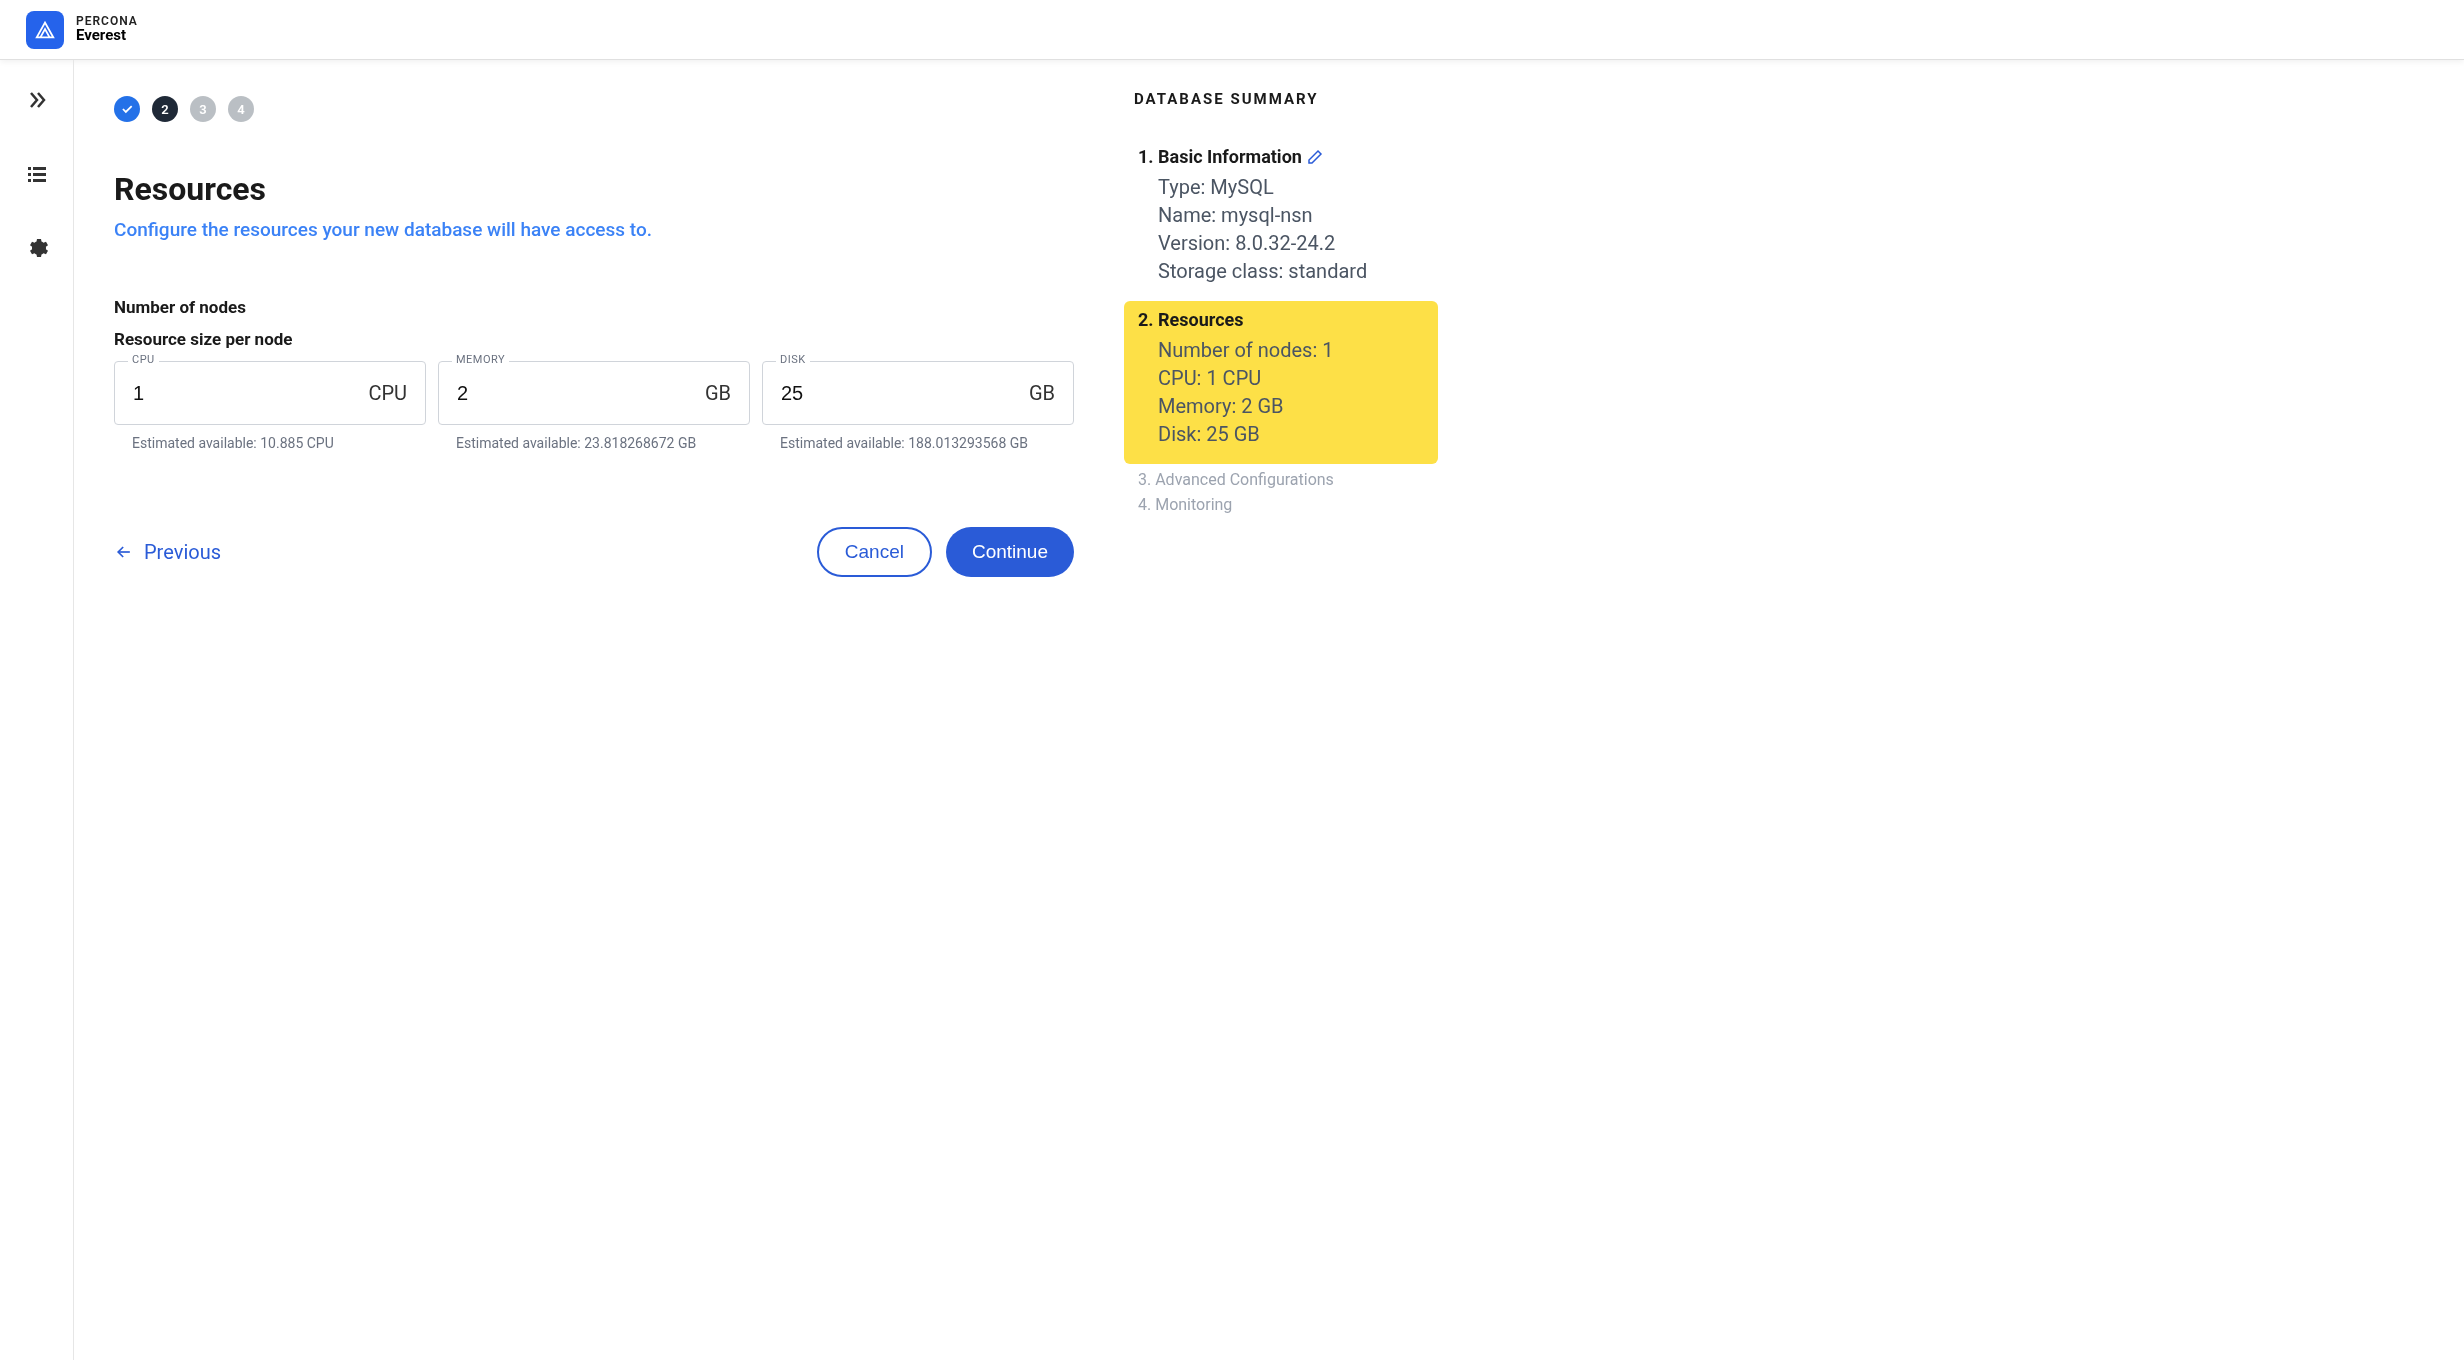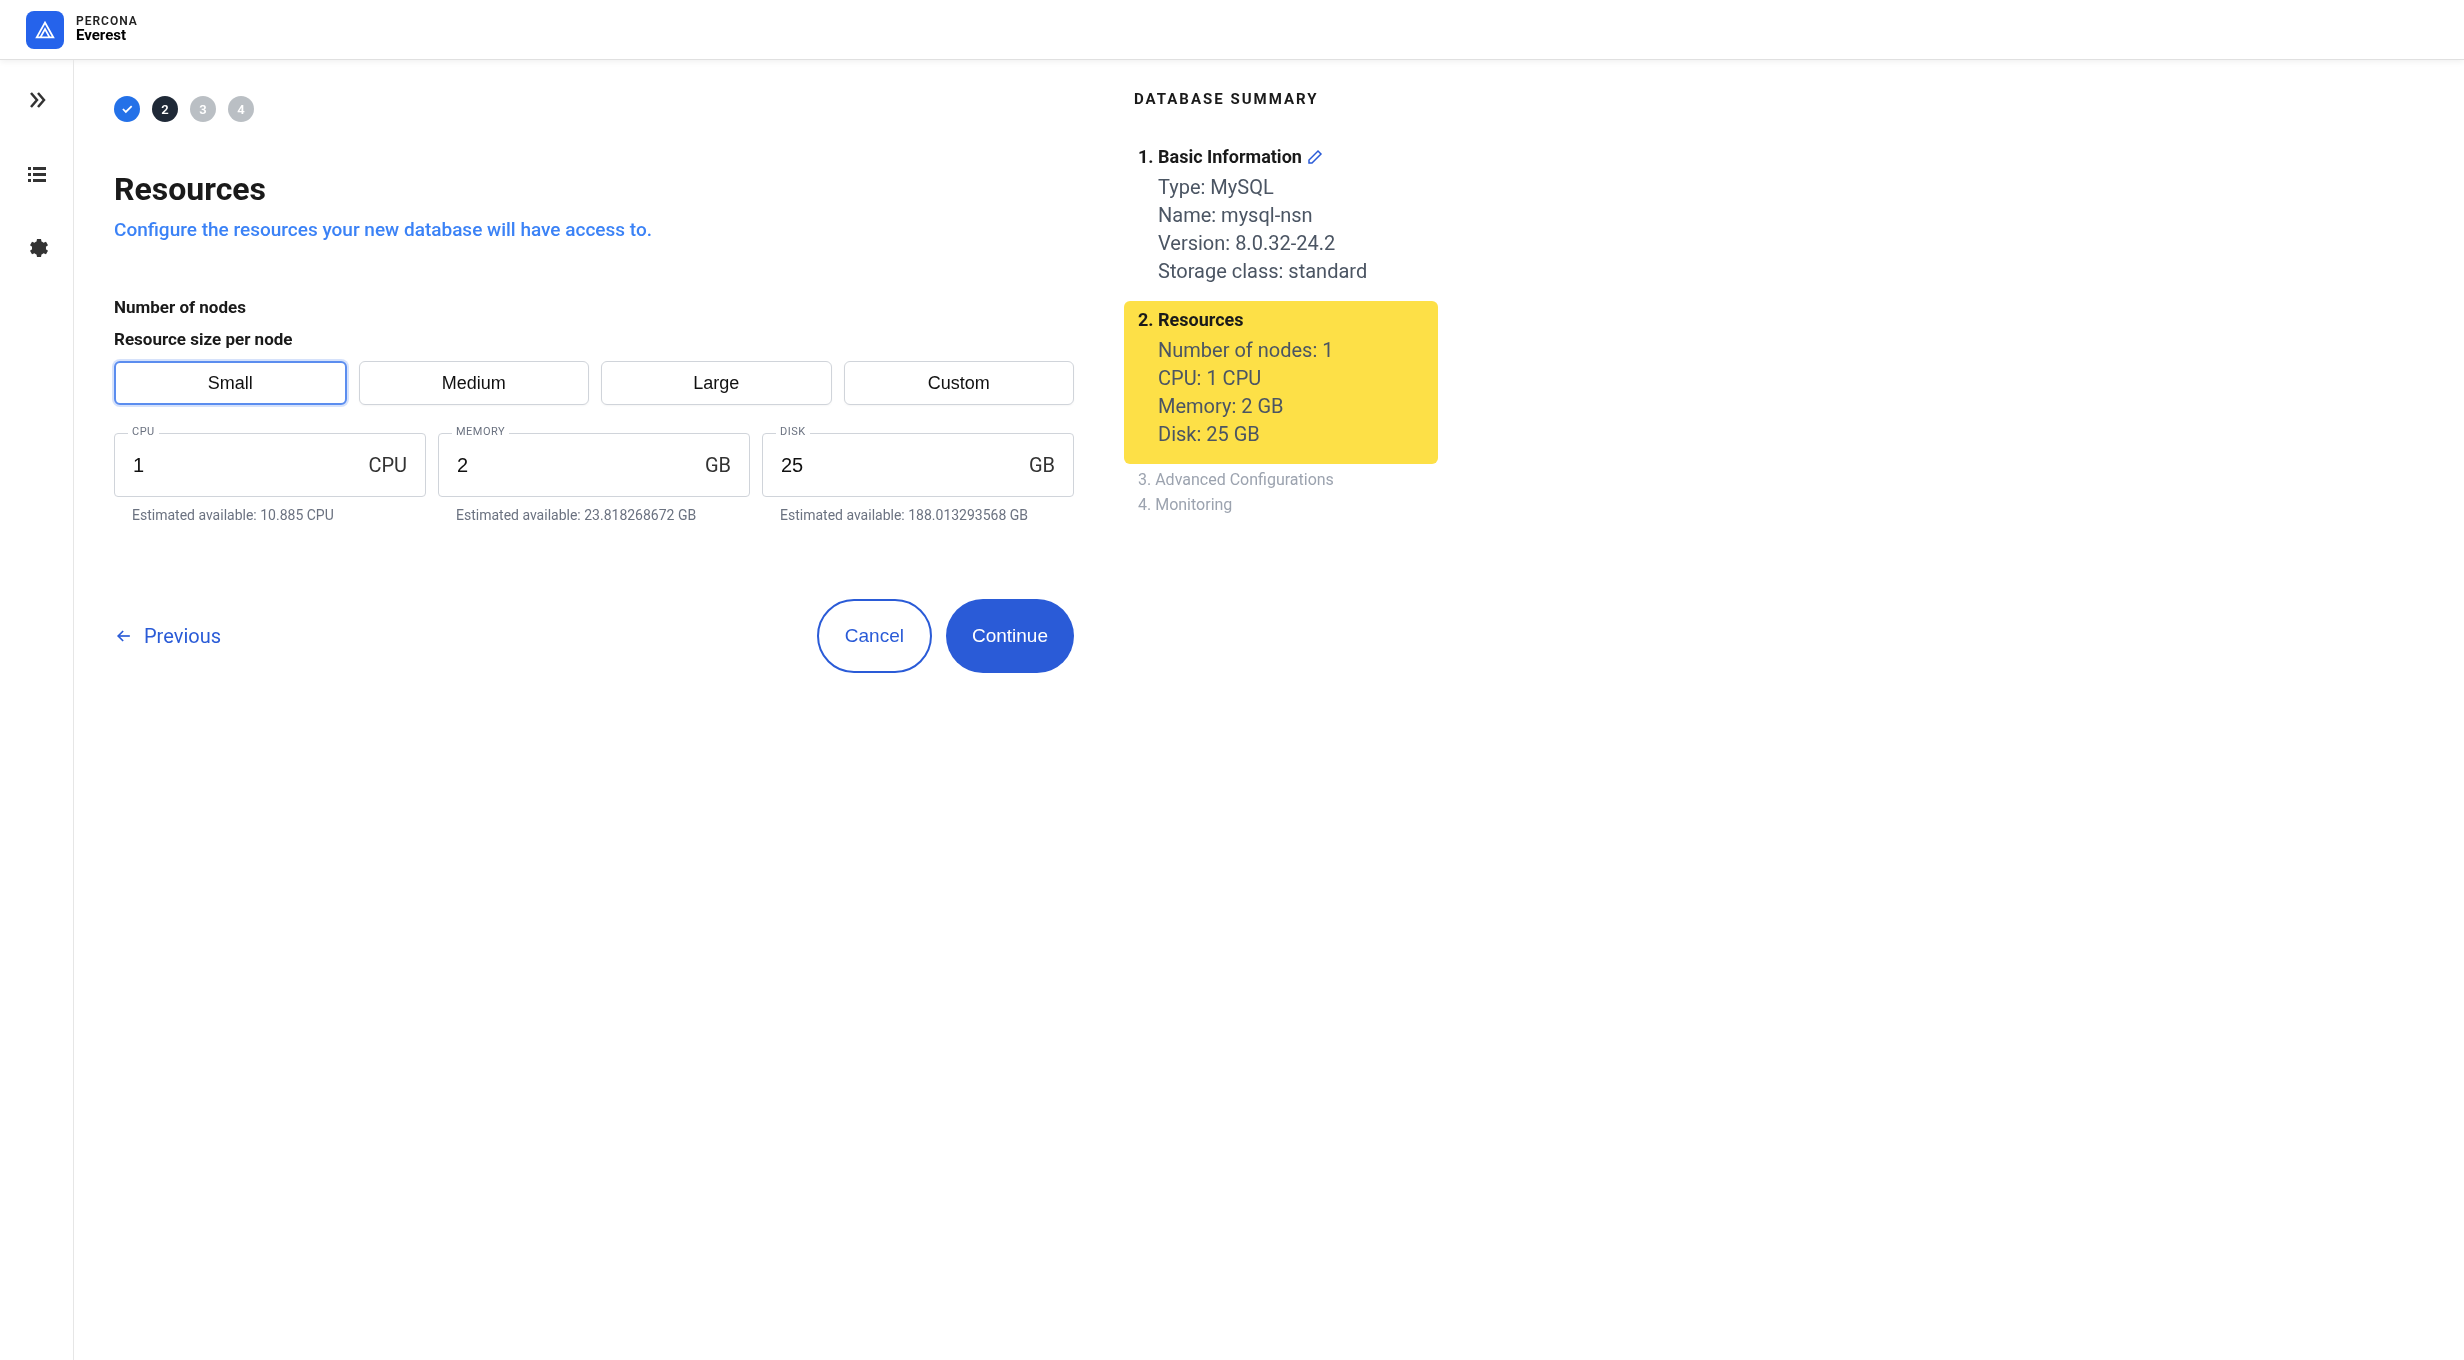--- a/index.html
+++ b/index.html
@@ -88,21 +88,21 @@
     padding: 0 18px;
   }
   .field-val { font-size: 20px; border: none; outline: none; width: 100%; color: #111; }
   .field-unit { font-size: 20px; color: #333; margin-left: 10px; white-space: nowrap;}
   .field-help { font-size: 14px; color: #6b7280; margin-top: 10px; padding-left: 18px;}
 
   .nav-row { display: flex; align-items: center; }
   .prev-link { display: flex; align-items: center; gap: 10px; color: #2a5bd7; font-size: 20px; cursor: pointer; }
   .nav-right { margin-left: auto; display: flex; gap: 14px; }
   .btn-outline {
-    padding: 24px 26px; border-radius: 999px; border: 2px solid #2a5bd7;
+    padding: 12px 26px; border-radius: 999px; border: 2px solid #2a5bd7;
     background: #fff; color: #2a5bd7; font-size: 19px; cursor: pointer; font-weight: 500;
   }
   .btn-primary {
     padding: 12px 26px; border-radius: 999px; border: none;
     background: #2a5bd7; color: #fff; font-size: 19px; cursor: pointer; font-weight: 500;
   }
 
   .summary-col {
     width: 340px;
     padding: 30px 16px 30px 10px;
@@ -168,26 +168,20 @@
       <div class="step future">3</div>
       <div class="step future">4</div>
     </div>
 
     <h1 class="page-title">Resources</h1>
     <div class="page-sub">Configure the resources your new database will have access to.</div>
 
     <div class="section-label">Number of nodes</div>
 
     <div class="section-label">Resource size per node</div>
-    <div class="sizes-row">
-      <button class="seg-btn selected">Small</button>
-      <button class="seg-btn">Medium</button>
-      <button class="seg-btn">Large</button>
-      <button class="seg-btn">Custom</button>
-    </div>
 
     <div class="fields-row">
       <div class="field">
         <div class="field-label">CPU</div>
         <div class="field-box">
           <input class="field-val" value="1" style="">
           <span class="field-unit">CPU</span>
         </div>
         <div class="field-help">Estimated available: 10.885 CPU</div>
       </div>

